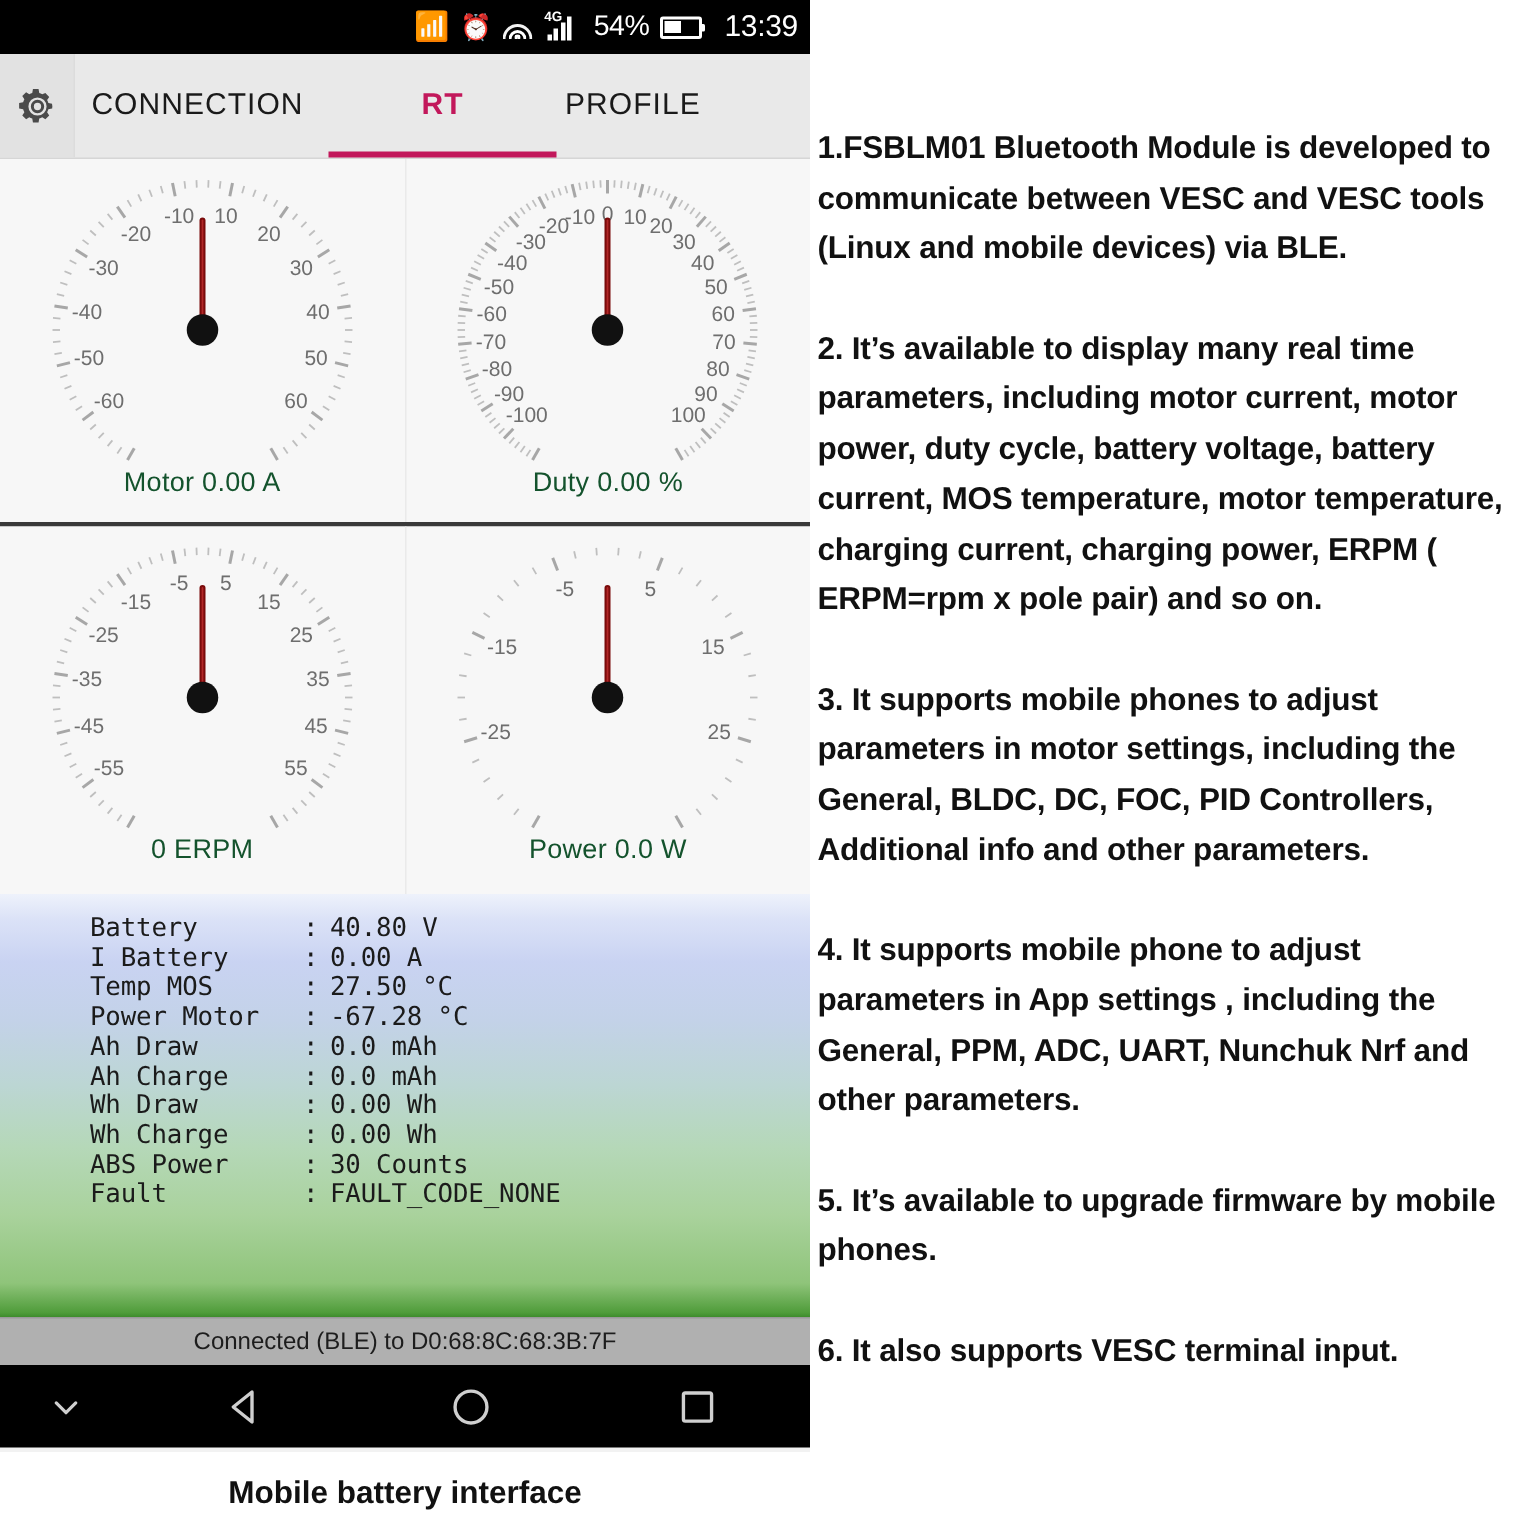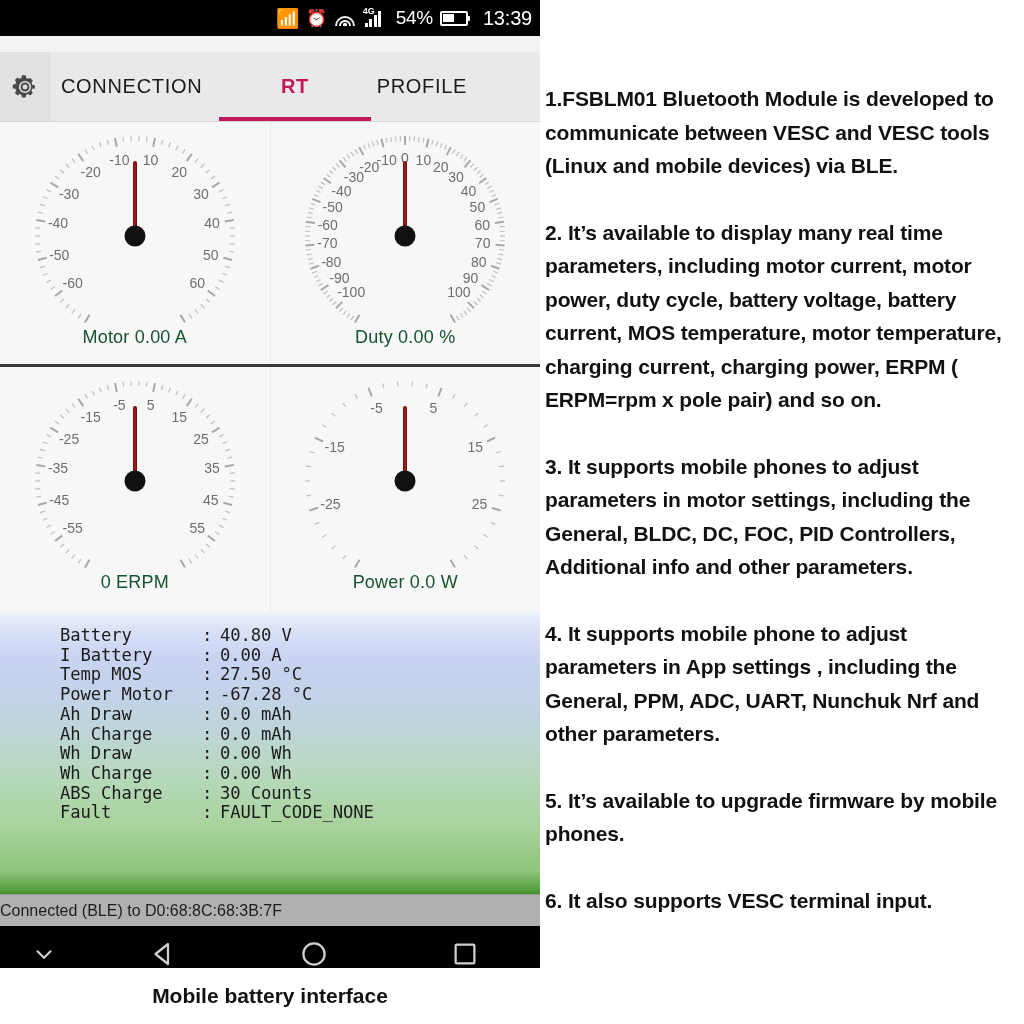--- a/index.html
+++ b/index.html
@@ -53,21 +53,20 @@
   .batt { width: 28px; height: 15px; border: 2px solid #fff; border-radius: 2px; position: relative; }
   .batt::after { content:""; position:absolute; right:-4px; top:3.5px; width:2.5px; height:5px; background:#fff; border-radius:0 1px 1px 0; }
   .batt i { position: absolute; left: 1.5px; top: 1.5px; bottom: 1.5px; width: 11px; background: #fff; }
 
   
   .tabbar {
     position: relative; height: 70px; width: 100%;
     background: #e9e9e9;
     display: flex; align-items: stretch;
     border-bottom: 1px solid #d6d6d6;
-    margin-top: 16px;
   }
   .gear-cell {
     width: 50px; background: #e2e2e2;
     display: flex; align-items: center; justify-content: center;
     border-right: 1px solid #dcdcdc;
   }
   .tabs { flex: 1; display: flex; align-items: stretch; position: relative; }
   .tab {
     flex: 1; display: flex; align-items: center; justify-content: center;
     font-size: 20px; letter-spacing: .7px; color: #1a1a1a;
@@ -110,21 +109,21 @@
   .ro-line {
     display: flex; font-size: 17.2px; line-height: 19.7px;
     color: #1b1b1b; white-space: pre; letter-spacing: -0.1px;
   }
   .ro-key { width: 142px; margin-left: 48px; }
   .ro-sep { width: 18px; }
   .ro-val { }
 
   .connbar {
     width: 100%; height: 32px; background: #b0b0b0;
-    display: flex; align-items: center; justify-content: flex-start;
+    display: flex; align-items: center; justify-content: center;
     font-size: 16px; color: #1d1d1d;
     font-family: "Liberation Sans", sans-serif;
     border-top: 1px solid #9a9a9a;
   }
 
   
   .navbar {
     width: 100%; height: 55px; background: #000;
     display: flex; align-items: center;
   }
@@ -583,21 +582,21 @@
 
     <div class="readout" id="readout">
         <div class="ro-line"><span class="ro-key">Battery</span><span class="ro-sep">:</span><span class="ro-val">40.80 V</span></div>
         <div class="ro-line"><span class="ro-key">I Battery</span><span class="ro-sep">:</span><span class="ro-val">0.00 A</span></div>
         <div class="ro-line"><span class="ro-key">Temp MOS</span><span class="ro-sep">:</span><span class="ro-val">27.50 °C</span></div>
         <div class="ro-line"><span class="ro-key">Power Motor</span><span class="ro-sep">:</span><span class="ro-val">-67.28 °C</span></div>
         <div class="ro-line"><span class="ro-key">Ah Draw</span><span class="ro-sep">:</span><span class="ro-val">0.0 mAh</span></div>
         <div class="ro-line"><span class="ro-key">Ah Charge</span><span class="ro-sep">:</span><span class="ro-val">0.0 mAh</span></div>
         <div class="ro-line"><span class="ro-key">Wh Draw</span><span class="ro-sep">:</span><span class="ro-val">0.00 Wh</span></div>
         <div class="ro-line"><span class="ro-key">Wh Charge</span><span class="ro-sep">:</span><span class="ro-val">0.00 Wh</span></div>
-        <div class="ro-line"><span class="ro-key">ABS Charge</span><span class="ro-sep">:</span><span class="ro-val">30 Counts</span></div>
+        <div class="ro-line"><span class="ro-key">ABS Power</span><span class="ro-sep">:</span><span class="ro-val">30 Counts</span></div>
         <div class="ro-line"><span class="ro-key">Fault</span><span class="ro-sep">:</span><span class="ro-val">FAULT_CODE_NONE</span></div>
       </div>
 
     <div class="connbar">
       <span>Connected (BLE) to D0:68:8C:68:3B:7F</span>
     </div>
 
     <div class="navbar">
       <div class="nav-btn nav-chev">
         <svg width="26" height="26" viewBox="0 0 24 24">

